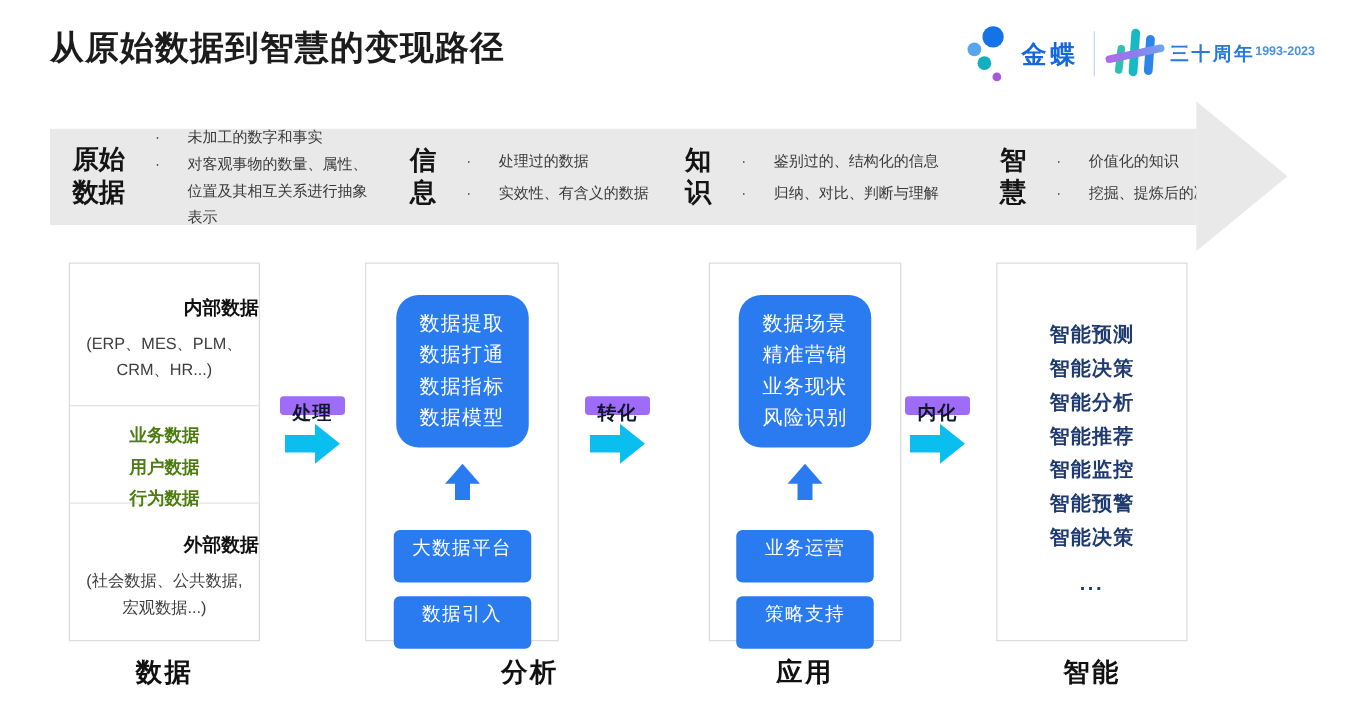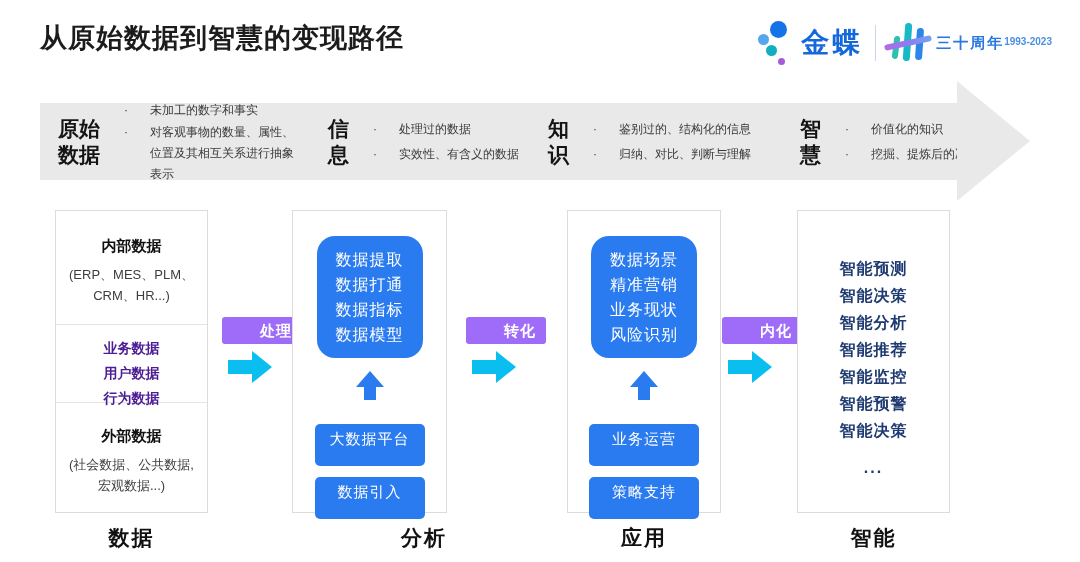--- a/index.html
+++ b/index.html
@@ -13,21 +13,21 @@
     font-size:27px;font-weight:bold;color:#1c1c1c;letter-spacing:1px;
   }
   
   .logo{position:absolute;right:28px;top:16px;display:flex;align-items:center;height:54px;}
   .kdots{position:relative;width:36px;height:50px;margin-right:8px;}
   .kdots i{position:absolute;border-radius:50%;display:block;}
   .kdots .d1{left:13px;top:3px;width:17px;height:17px;background:#1473E6;}
   .kdots .d2{left:1px;top:16px;width:11px;height:11px;background:#55A6EC;}
   .kdots .d3{left:9px;top:27px;width:11px;height:11px;background:#12AFBE;}
   .kdots .d4{left:21px;top:40px;width:7px;height:7px;background:#A45BDB;}
-  .brand{font-size:28px;font-weight:bold;color:#1568DC;letter-spacing:3px;}
+  .brand{font-size:20px;font-weight:bold;color:#1568DC;letter-spacing:3px;}
   .logo-divider{width:1px;height:36px;background:#C7D6EC;margin:0 12px;}
   .mark{position:relative;width:40px;height:48px;margin-right:8px;}
   .mark i{position:absolute;display:block;border-radius:4px;}
   .mark .s1{left:5px;top:17px;width:6px;height:23px;background:#2FBFB3;transform:rotate(7deg);}
   .mark .s2{left:16px;top:4px;width:7px;height:38px;background:#17B9C4;transform:rotate(4deg);}
   .mark .s3{left:28px;top:9px;width:7px;height:32px;background:#2B86E8;transform:rotate(4deg);}
   .mark .diag{left:-4px;top:21px;width:48px;height:6px;border-radius:3px;
     background:linear-gradient(90deg,#B06BE8,#8F7BF0,#6FA5F2);transform:rotate(-12deg);}
   .ann{display:flex;flex-direction:row;justify-content:center;}
   .ann .a1{font-size:15px;font-weight:bold;color:#2878E0;letter-spacing:2px;}
@@ -47,42 +47,42 @@
   .stage.s2 .bullets,.stage.s3 .bullets,.stage.s4 .bullets{white-space:nowrap;}
   
   .col{position:absolute;top:210px;height:303px;background:#fff;border:1px solid #DCDCDC;box-sizing:border-box;text-align:center;}
   .col1{left:55px;width:153px;}
   .col2{left:292px;width:155px;}
   .col3{left:567px;width:154px;}
   .col4{left:797px;width:153px;}
   .sec1{height:114px;border-bottom:1px solid #E4E4E4;padding-top:26px;box-sizing:border-box;}
   .sec2{height:78px;border-bottom:1px solid #E4E4E4;padding-top:11px;box-sizing:border-box;}
   .sec3{padding-top:24px;}
-  .sec-title{font-size:15px;font-weight:bold;color:#111;margin-bottom:8px;}
+  .sec-title{font-size:15px;font-weight:bold;color:#111;margin-bottom:8px;text-align:right;}
   .sec-line{font-size:13px;color:#3d3d3d;line-height:21px;}
-  .gray-line{font-size:14px;color:#4c1d95;line-height:25px;font-weight:bold;}
+  .gray-line{font-size:14px;color:#4d7c0f;line-height:25px;font-weight:bold;}
   .bigbox{margin:25px auto 0;width:106px;height:122px;border-radius:18px;background:#2A7BF0;
     display:flex;flex-direction:column;justify-content:center;}
   .bigbox div{color:#fff;font-size:16px;line-height:25px;letter-spacing:1px;}
   .uparrow{margin:13px auto 0;width:28px;height:30px;position:relative;}
   .uparrow .tri{position:absolute;left:0;top:0;width:0;height:0;
     border-left:14px solid transparent;border-right:14px solid transparent;border-bottom:16px solid #2A7BF0;}
   .uparrow .stem{position:absolute;left:8px;top:15px;width:12px;height:14px;background:#2A7BF0;}
   .pill{margin:0 auto;width:110px;height:42px;border-radius:5px;background:#2A7BF0;
     color:#fff;font-size:15px;line-height:30px;letter-spacing:1px;}
   .pill.p1{margin-top:23px;}
   .pill.p2{margin-top:11px;}
   .ai-list{padding-top:44px;}
   .ai-item{font-size:16px;font-weight:bold;color:#1F3A70;line-height:27px;letter-spacing:1px;}
   .ai-item.ellipsis{margin-top:10px;letter-spacing:2px;}
   
   .flow{position:absolute;top:317px;width:56px;text-align:center;}
   .flow.f1{left:222px;} .flow.f2{left:466px;} .flow.f3{left:722px;}
-  .flow .badge{width:52px;height:27px;margin:0 auto;border-radius:3px;background:#9E6CF8;
-    color:#ffffff;font-size:15px;font-weight:bold;line-height:27px;letter-spacing:1px;padding-left:28px;}
+  .flow .badge{width:52px;height:15px;margin:0 auto;border-radius:3px;background:#9E6CF8;
+    color:#0f172a;font-size:15px;font-weight:bold;line-height:27px;letter-spacing:1px;}
   .c-arrow{margin:7px auto 0;width:44px;height:32px;position:relative;}
   .c-arrow .stem{position:absolute;left:0;top:9px;width:24px;height:14px;background:#0ABFEF;}
   .c-arrow .head{position:absolute;left:24px;top:0;width:0;height:0;
     border-top:16px solid transparent;border-bottom:16px solid transparent;border-left:20px solid #0ABFEF;}
   
   .foot{position:absolute;top:524px;font-size:21px;font-weight:bold;color:#111;text-align:center;letter-spacing:2px;}
   .foot.fc1{left:55px;width:153px;}
   .foot.fc2{left:292px;width:155px;text-align:right;}
   .foot.fc3{left:567px;width:154px;}
   .foot.fc4{left:797px;width:153px;}

